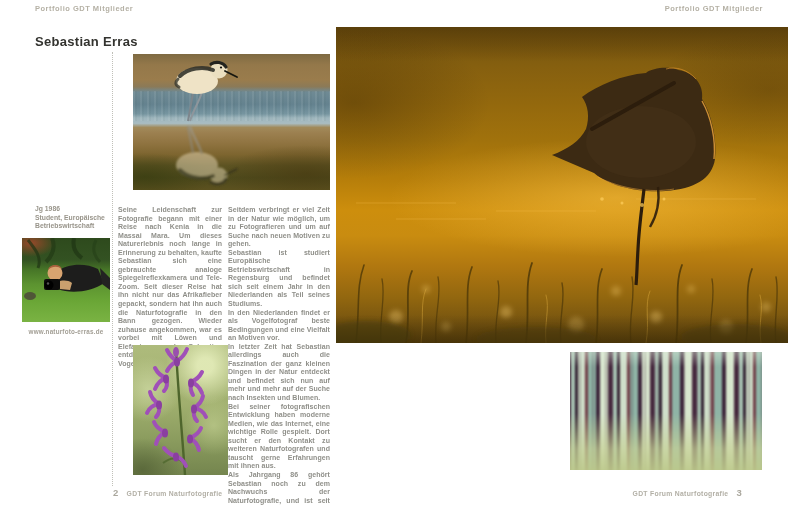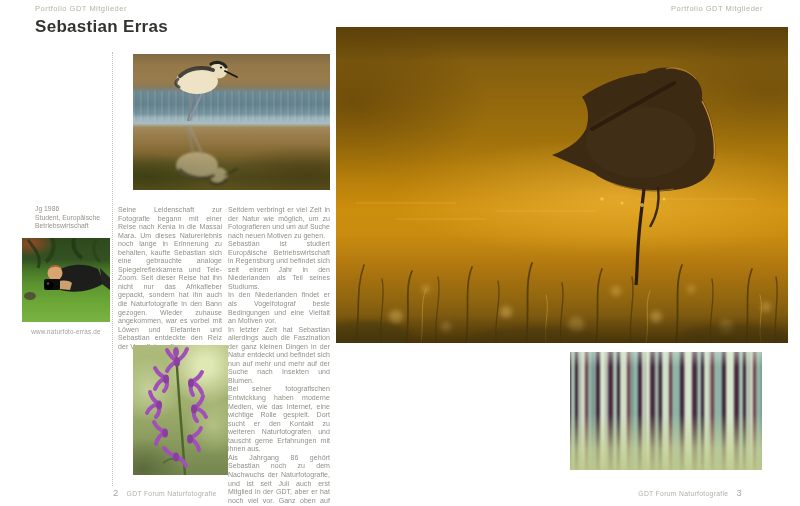--- a/index.html
+++ b/index.html
@@ -1,27 +1,27 @@
 <!DOCTYPE html>
 <html><head>
 <meta charset="utf-8">
 <style>
   * { margin:0; padding:0; box-sizing:border-box; }
   html,body { background:#ffffff; }
   body {
     position:relative; width:800px; height:506px; overflow:hidden;
     font-family:"Liberation Sans", sans-serif;
   }
-  .abs { position:absolute; }
+  .abs { position:absolute;font-weight:bold; }
 
   
   .hdr { top:4px; font-size:7.5px; letter-spacing:.5px; color:#b5b1a5; }
   .hdr-left  { left:35px; }
   .hdr-right { right:37px; }
-  .page-title { left:35px; top:17px; font-size:17px; letter-spacing:.3px; color:#33332f; }
+  .page-title { left:35px; top:34px; font-size:13px; letter-spacing:.3px; color:#33332f; }
   .dotline { left:112px; top:52px; height:434px; width:0; border-left:1px dotted #c0c0b8; }
 
   .bio { left:35px; top:205px; font-size:6.8px; line-height:8.7px; color:#98948a; }
   .bio span { display:block; }
   .website { left:22px; top:328px; width:88px; text-align:center; font-size:6.3px;
              letter-spacing:.2px; color:#a29e94; }
 
   .col { font-size:7px; line-height:8.55px; color:#8f8f89; text-align:justify;
          letter-spacing:.05px; }
   .col p { margin:0; }

